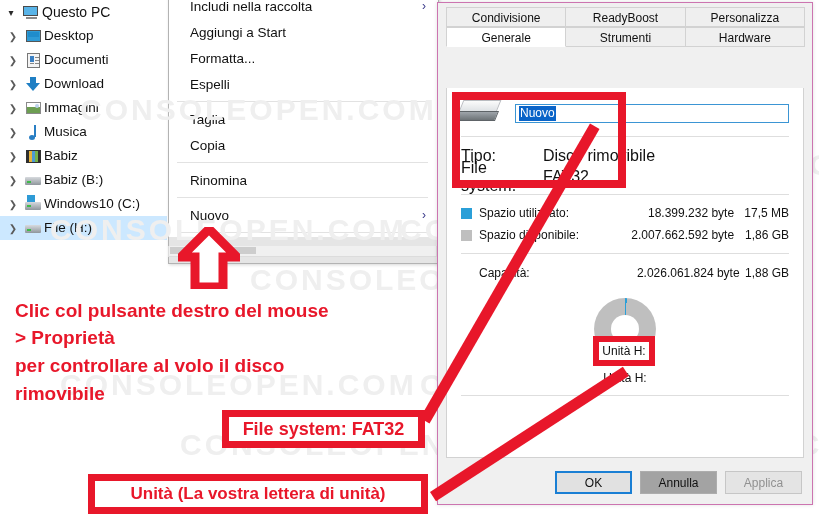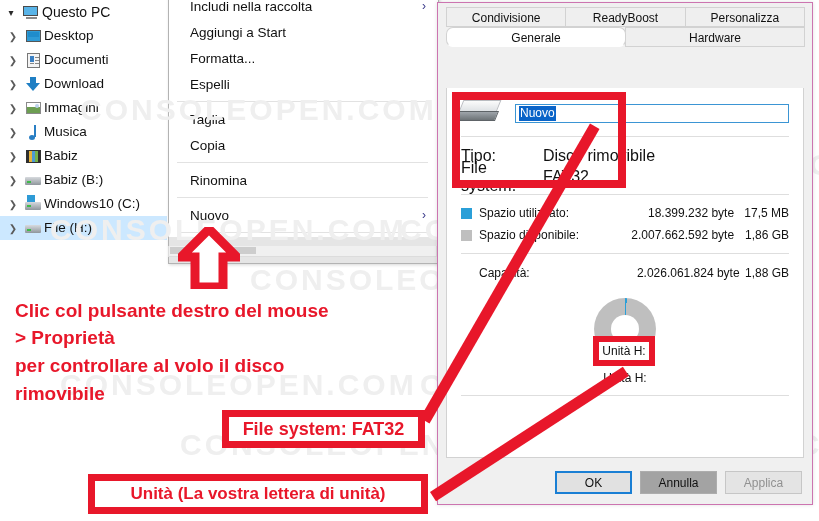--- a/index.html
+++ b/index.html
@@ -86,21 +86,21 @@
   .dlg-title .t-ico{width:18px;height:12px;margin-right:7px;position:relative;}
   .dlg-title .t-ico:before{content:"";position:absolute;left:0;top:2px;width:18px;height:8px;border-radius:2px;background:linear-gradient(#e4e7ea,#8f969c);}
   .dlg-title-text{font-size:13px;color:#1a1a1a;}
   .dlg-close{position:absolute;right:0;top:0;width:40px;height:32px;display:flex;align-items:center;justify-content:center;font-size:15px;color:#333;}
   .tabstrip{padding:4px 8px 0 8px;background:#f0f0f0;}
   .tabrow{display:flex;}
   .tab{
     flex:1;height:20px;line-height:20px;text-align:center;font-size:12px;color:#111;
     background:#efefef;border:1px solid #d2d2d2;margin-right:-1px;box-sizing:border-box;
   }
-  .tabrow.row2 .tab.active{background:#fff;border-bottom-color:#fff;position:relative;z-index:2;border-radius:7px;}
+  .tabrow.row2 .tab.active{background:#fff;border-bottom-color:#fff;position:relative;z-index:2;}
   .dlg-body{position:absolute;left:8px;right:8px;top:85px;bottom:46px;background:#fff;border:1px solid #d2d2d2;border-top:none;box-sizing:border-box;}
 
   .name-row{display:flex;align-items:center;padding:12px 14px 10px 14px;}
   .big-drive{width:40px;height:26px;margin-right:14px;position:relative;flex:none;}
   .big-drive .top{position:absolute;left:0;top:0;width:38px;height:12px;background:linear-gradient(#fbfbfb,#dfe2e5);border:1px solid #b9bcc0;box-sizing:border-box;transform:skewX(-22deg);}
   .big-drive .bot{position:absolute;left:-4px;top:11px;width:40px;height:10px;background:linear-gradient(#9fa5ab,#6d7377);border:1px solid #5e6367;box-sizing:border-box;transform:skewX(-22deg);}
   .name-input{
     flex:1;height:19px;border:1px solid #3b95d4;background:#fff;display:flex;align-items:center;padding:0 3px;box-sizing:border-box;
   }
   .name-input .sel{background:#0a64c8;color:#fff;font-size:12px;line-height:15px;padding:0 1px;}
@@ -295,20 +295,21 @@
 
 
     <div class="tabstrip">
       <div class="tabrow row1">
         <div class="tab">Condivisione</div>
         <div class="tab">ReadyBoost</div>
         <div class="tab">Personalizza</div>
       </div>
       <div class="tabrow row2">
         <div class="tab active">Generale</div>
+        <div class="tab">Strumenti</div>
         <div class="tab">Hardware</div>
       </div>
     </div>
 
     <div class="dlg-body">
 
       <div class="name-row">
         <span class="big-drive">
           <span class="top"></span>
             <span class="bot"></span>

